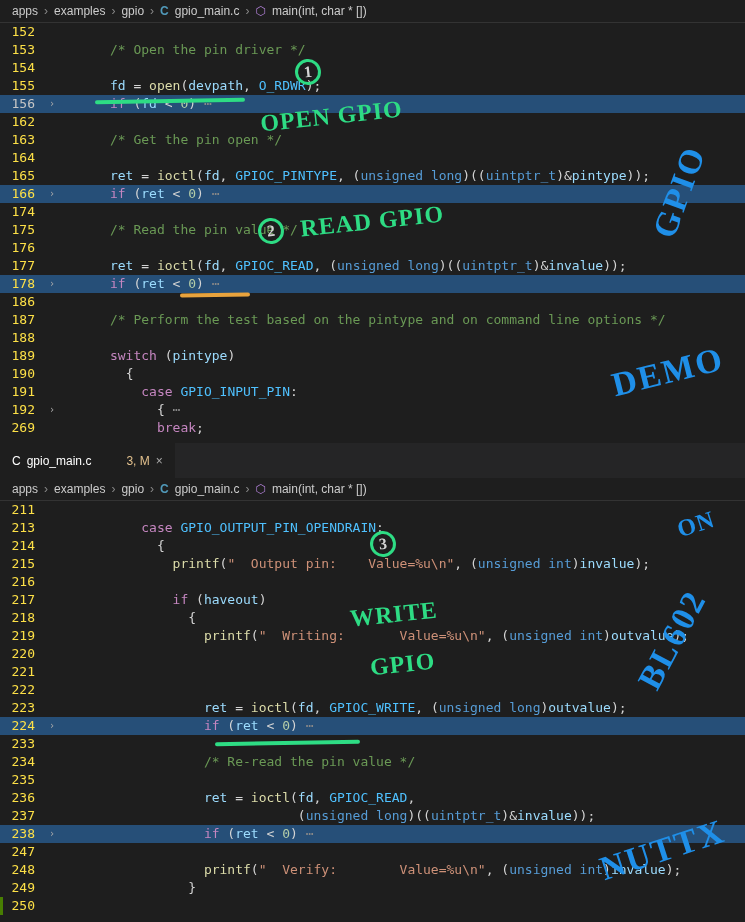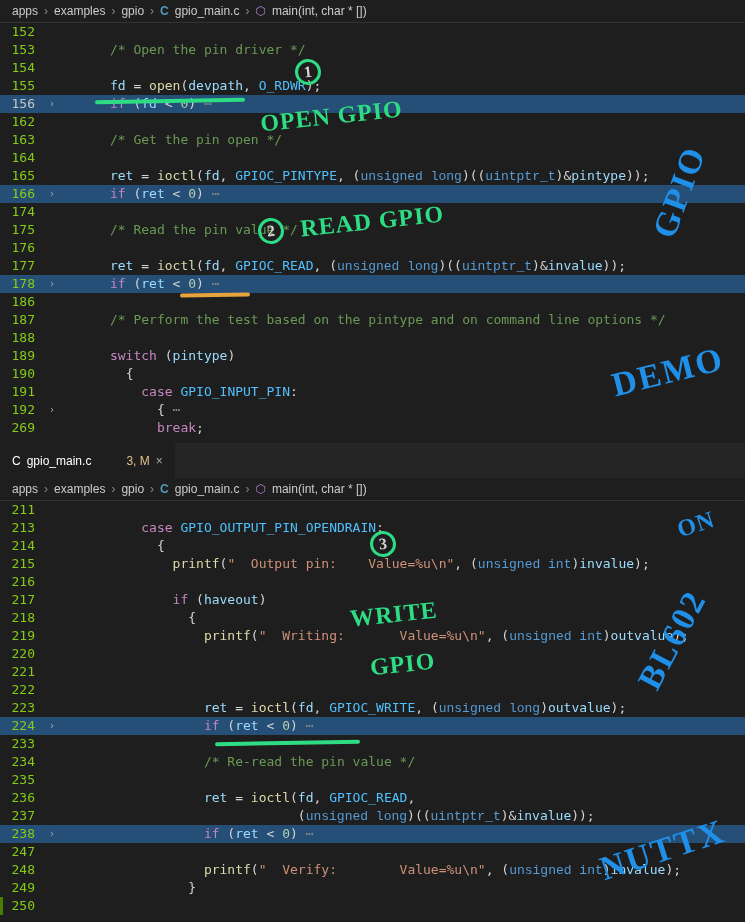--- a/index.html
+++ b/index.html
@@ -32,21 +32,21 @@
   .line {
     display: flex;
     height: 18px;
     line-height: 18px;
     white-space: pre;
   }
   .line.hl { background: #264f78; align-items: center; }
   .gutter {
     width: 45px;
     text-align: right;
-    color: #84cc16;
+    color: #fde047;
     padding-right: 10px;
     user-select: none;
     flex-shrink: 0;
   }
   .line.current .gutter { color: #c6c6c6; }
   .fold {
     width: 14px;
     text-align: center;
     color: #aaa;
     flex-shrink: 0;
@@ -57,21 +57,21 @@
   .mod-bar {
     position: absolute;
     left: 0;
     width: 3px;
     height: 18px;
     background: #487e02;
   }
   
   .cm { color: #6a9955; } 
   .kw { color: #c586c0; } 
-  .ty { color: #569cd6; font-family: Liberation Mono, monospace; } 
+  .ty { color: #569cd6; } 
   .fn { color: #dcdcaa; } 
   .va { color: #9cdcfe; } 
   .co { color: #4fc1ff; } 
   .nu { color: #b5cea8; } 
   .st { color: #ce9178; } 
   .op { color: #d4d4d4; } 
   .pu { color: #d4d4d4; }
   .gr { color: #888; }
   .tab-bar {
     display: flex;

